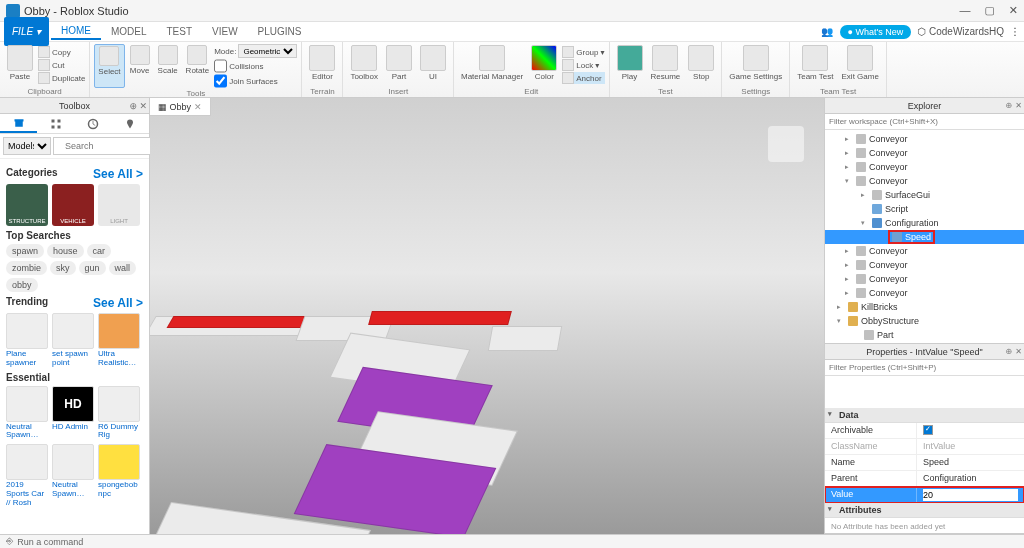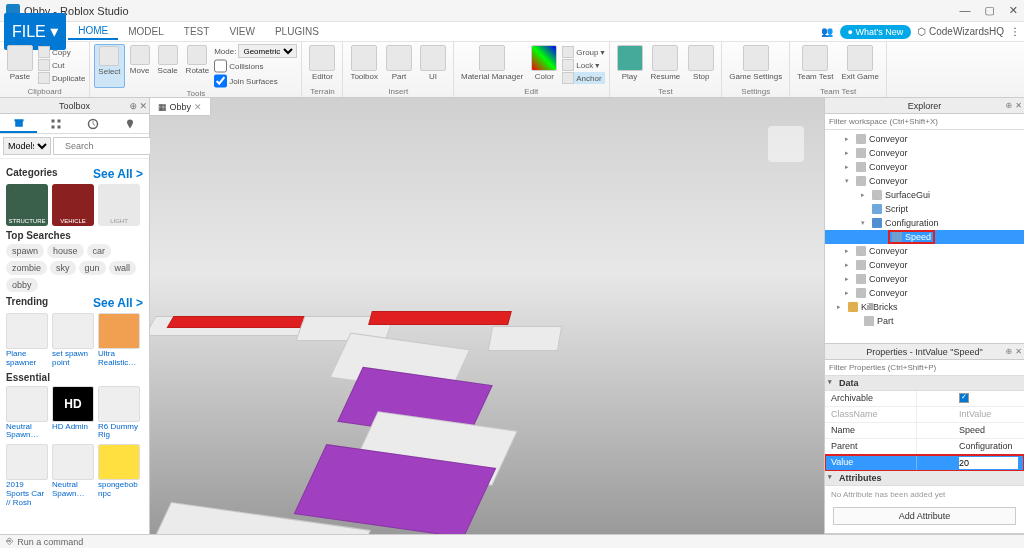--- a/index.html
+++ b/index.html
@@ -4,21 +4,21 @@
 <style>
 * { margin:0; padding:0; box-sizing:border-box; font-family:"Segoe UI",Arial,sans-serif; }
 body { width:1024px; height:548px; background:#fff; overflow:hidden; font-size:10px; color:#333; position:relative; }
 .titlebar { height:22px; background:#f5f5f5; display:flex; align-items:center; padding:0 6px; border-bottom:1px solid #e0e0e0; }
 .titlebar .icon { width:14px; height:14px; background:#1a7fc4; border-radius:2px; margin-right:4px; }
 .titlebar .title { font-size:11px; }
 .titlebar .winctrls { margin-left:auto; display:flex; gap:14px; font-size:11px; color:#555; }
 .titlebar .winctrls span { cursor:default; }
 
 .menubar { height:20px; display:flex; align-items:center; padding:0 4px; background:#fff; border-bottom:1px solid #e5e5e5; }
-.menubar .file { background:#0078d4; color:#fff; padding:9px 8px; font-size:16px; border-radius:2px; margin-right:2px; }
+.menubar .file { background:#0078d4; color:#fff; padding:9px 8px; font-size:10px; border-radius:2px; margin-right:2px;font-style:italic; }
 .menubar .tab { padding:2px 10px; font-size:10px; color:#666; }
 .menubar .tab.active { color:#0078d4; border-bottom:2px solid #0078d4; }
 .menubar .right { margin-left:auto; display:flex; gap:6px; align-items:center; }
 .menubar .pill { background:#00a8e8; color:#fff; padding:2px 8px; border-radius:8px; font-size:9px; }
 .menubar .user { display:flex; align-items:center; gap:3px; font-size:10px; color:#555; }
 
 .ribbon { height:56px; background:linear-gradient(#fdfdfd,#f3f3f3); border-bottom:1px solid #ccc; display:flex; }
 .ribgroup { border-right:1px solid #e0e0e0; padding:2px 4px 0 4px; display:flex; flex-direction:column; position:relative; }
 .ribgroup .items { display:flex; gap:2px; flex:1; }
 .ribgroup .label { font-size:8px; color:#777; text-align:center; padding:1px 0; }
@@ -81,24 +81,24 @@
 .treeitem { display:flex; align-items:center; height:14px; padding-left:4px; gap:3px; white-space:nowrap; }
 .treeitem .arr { width:8px; color:#888; font-size:7px; }
 .treeitem .tico { width:10px; height:10px; background:#c0c0c0; border-radius:1px; }
 .treeitem .tico.script { background:#6fa8dc; }
 .treeitem .tico.folder { background:#e0b050; }
 .treeitem .tico.cfg { background:#5090d0; }
 .treeitem .tico.val { background:#70a0d0; }
 .treeitem.sel { background:#3399ff; color:#fff; }
 .treeitem .redbox { border:2px solid #e02020; padding:0 2px; display:flex; align-items:center; gap:3px; }
 
-.props { flex:1; overflow-y:auto; font-size:9px; }
+.props { flex:1; overflow-y:auto; font-size:9px;margin-top:32px; }
 .propsec { background:#e8e8e8; padding:2px 14px; font-weight:600; font-size:9px; border-bottom:1px solid #ddd; position:relative; }
 .propsec::before { content:"▾"; position:absolute; left:3px; font-size:7px; color:#666; }
-.proprow { display:flex; height:16px; border-bottom:1px solid #eee;gap:36px; }
+.proprow { display:flex; height:16px; border-bottom:1px solid #eee; }
 .proprow .k { width:92px; padding:2px 6px; border-right:1px solid #eee; }
 .proprow .v { flex:1; padding:2px 6px; }
 .proprow.disabled .k, .proprow.disabled .v { color:#aaa; }
 .proprow.selval { background:#3399ff; color:#fff; }
 .proprow.selval .k { border-right:1px solid rgba(255,255,255,.3); }
 .proprow.selval .v input { width:100%; border:0; background:#fff; color:#000; font-size:9px; height:12px; }
 .proprow.redout { outline:2px solid #e02020; outline-offset:-1px; }
 .proprow .chk { width:10px; height:10px; border:1px solid #999; background:#0078d4; display:inline-block; position:relative; }
 .proprow .chk::after { content:"✓"; color:#fff; font-size:7px; position:absolute; top:-1px; left:1px; }
 .noattr { font-size:8px; color:#999; padding:4px 6px; }
@@ -502,20 +502,25 @@
         <div class="treeitem" style="padding-left:20px">
             <span class="arr">▸</span>
             <div class="tico"></div>
             <span>Conveyor</span>
           </div>
         <div class="treeitem" style="padding-left:12px">
             <span class="arr">▸</span>
             <div class="tico folder"></div>
             <span>KillBricks</span>
           </div>
+        <div class="treeitem" style="padding-left:12px">
+            <span class="arr">▾</span>
+            <div class="tico folder"></div>
+            <span>ObbyStructure</span>
+          </div>
         <div class="treeitem" style="padding-left:28px">
             <span class="arr"></span>
             <div class="tico"></div>
             <span>Part</span>
           </div>
         <div class="treeitem" style="padding-left:28px">
             <span class="arr"></span>
           </div>
 
       </div>

